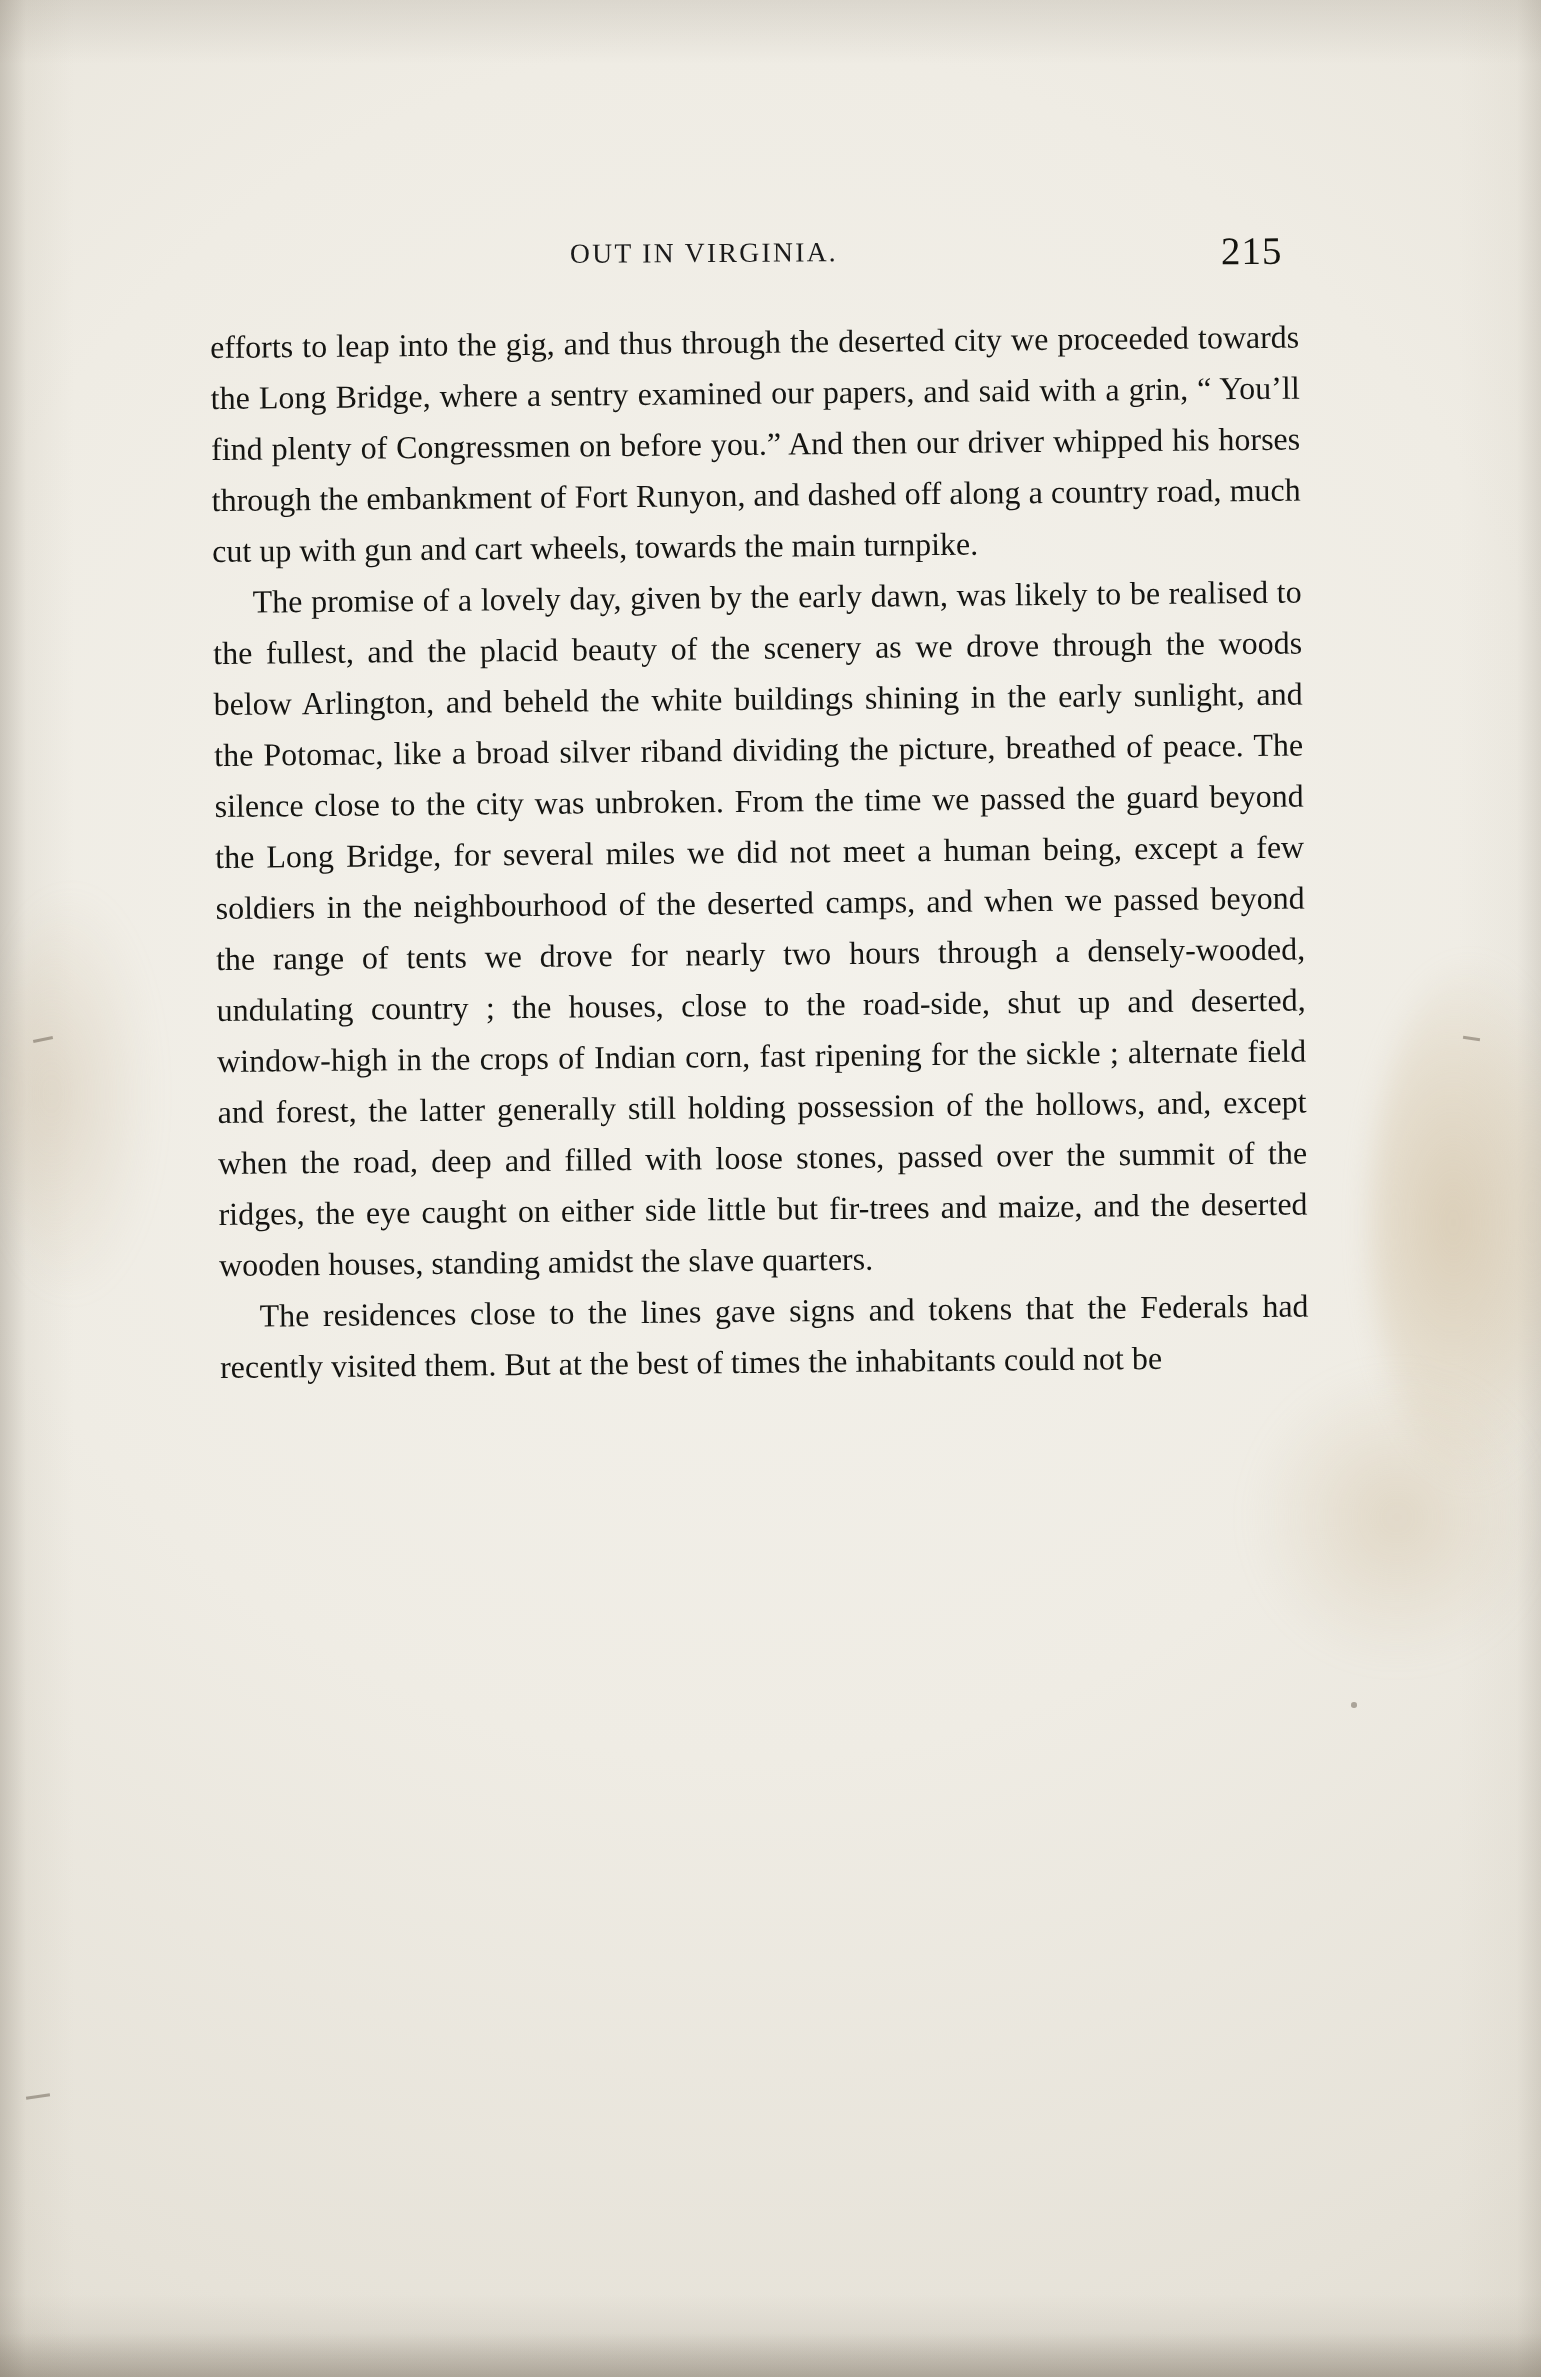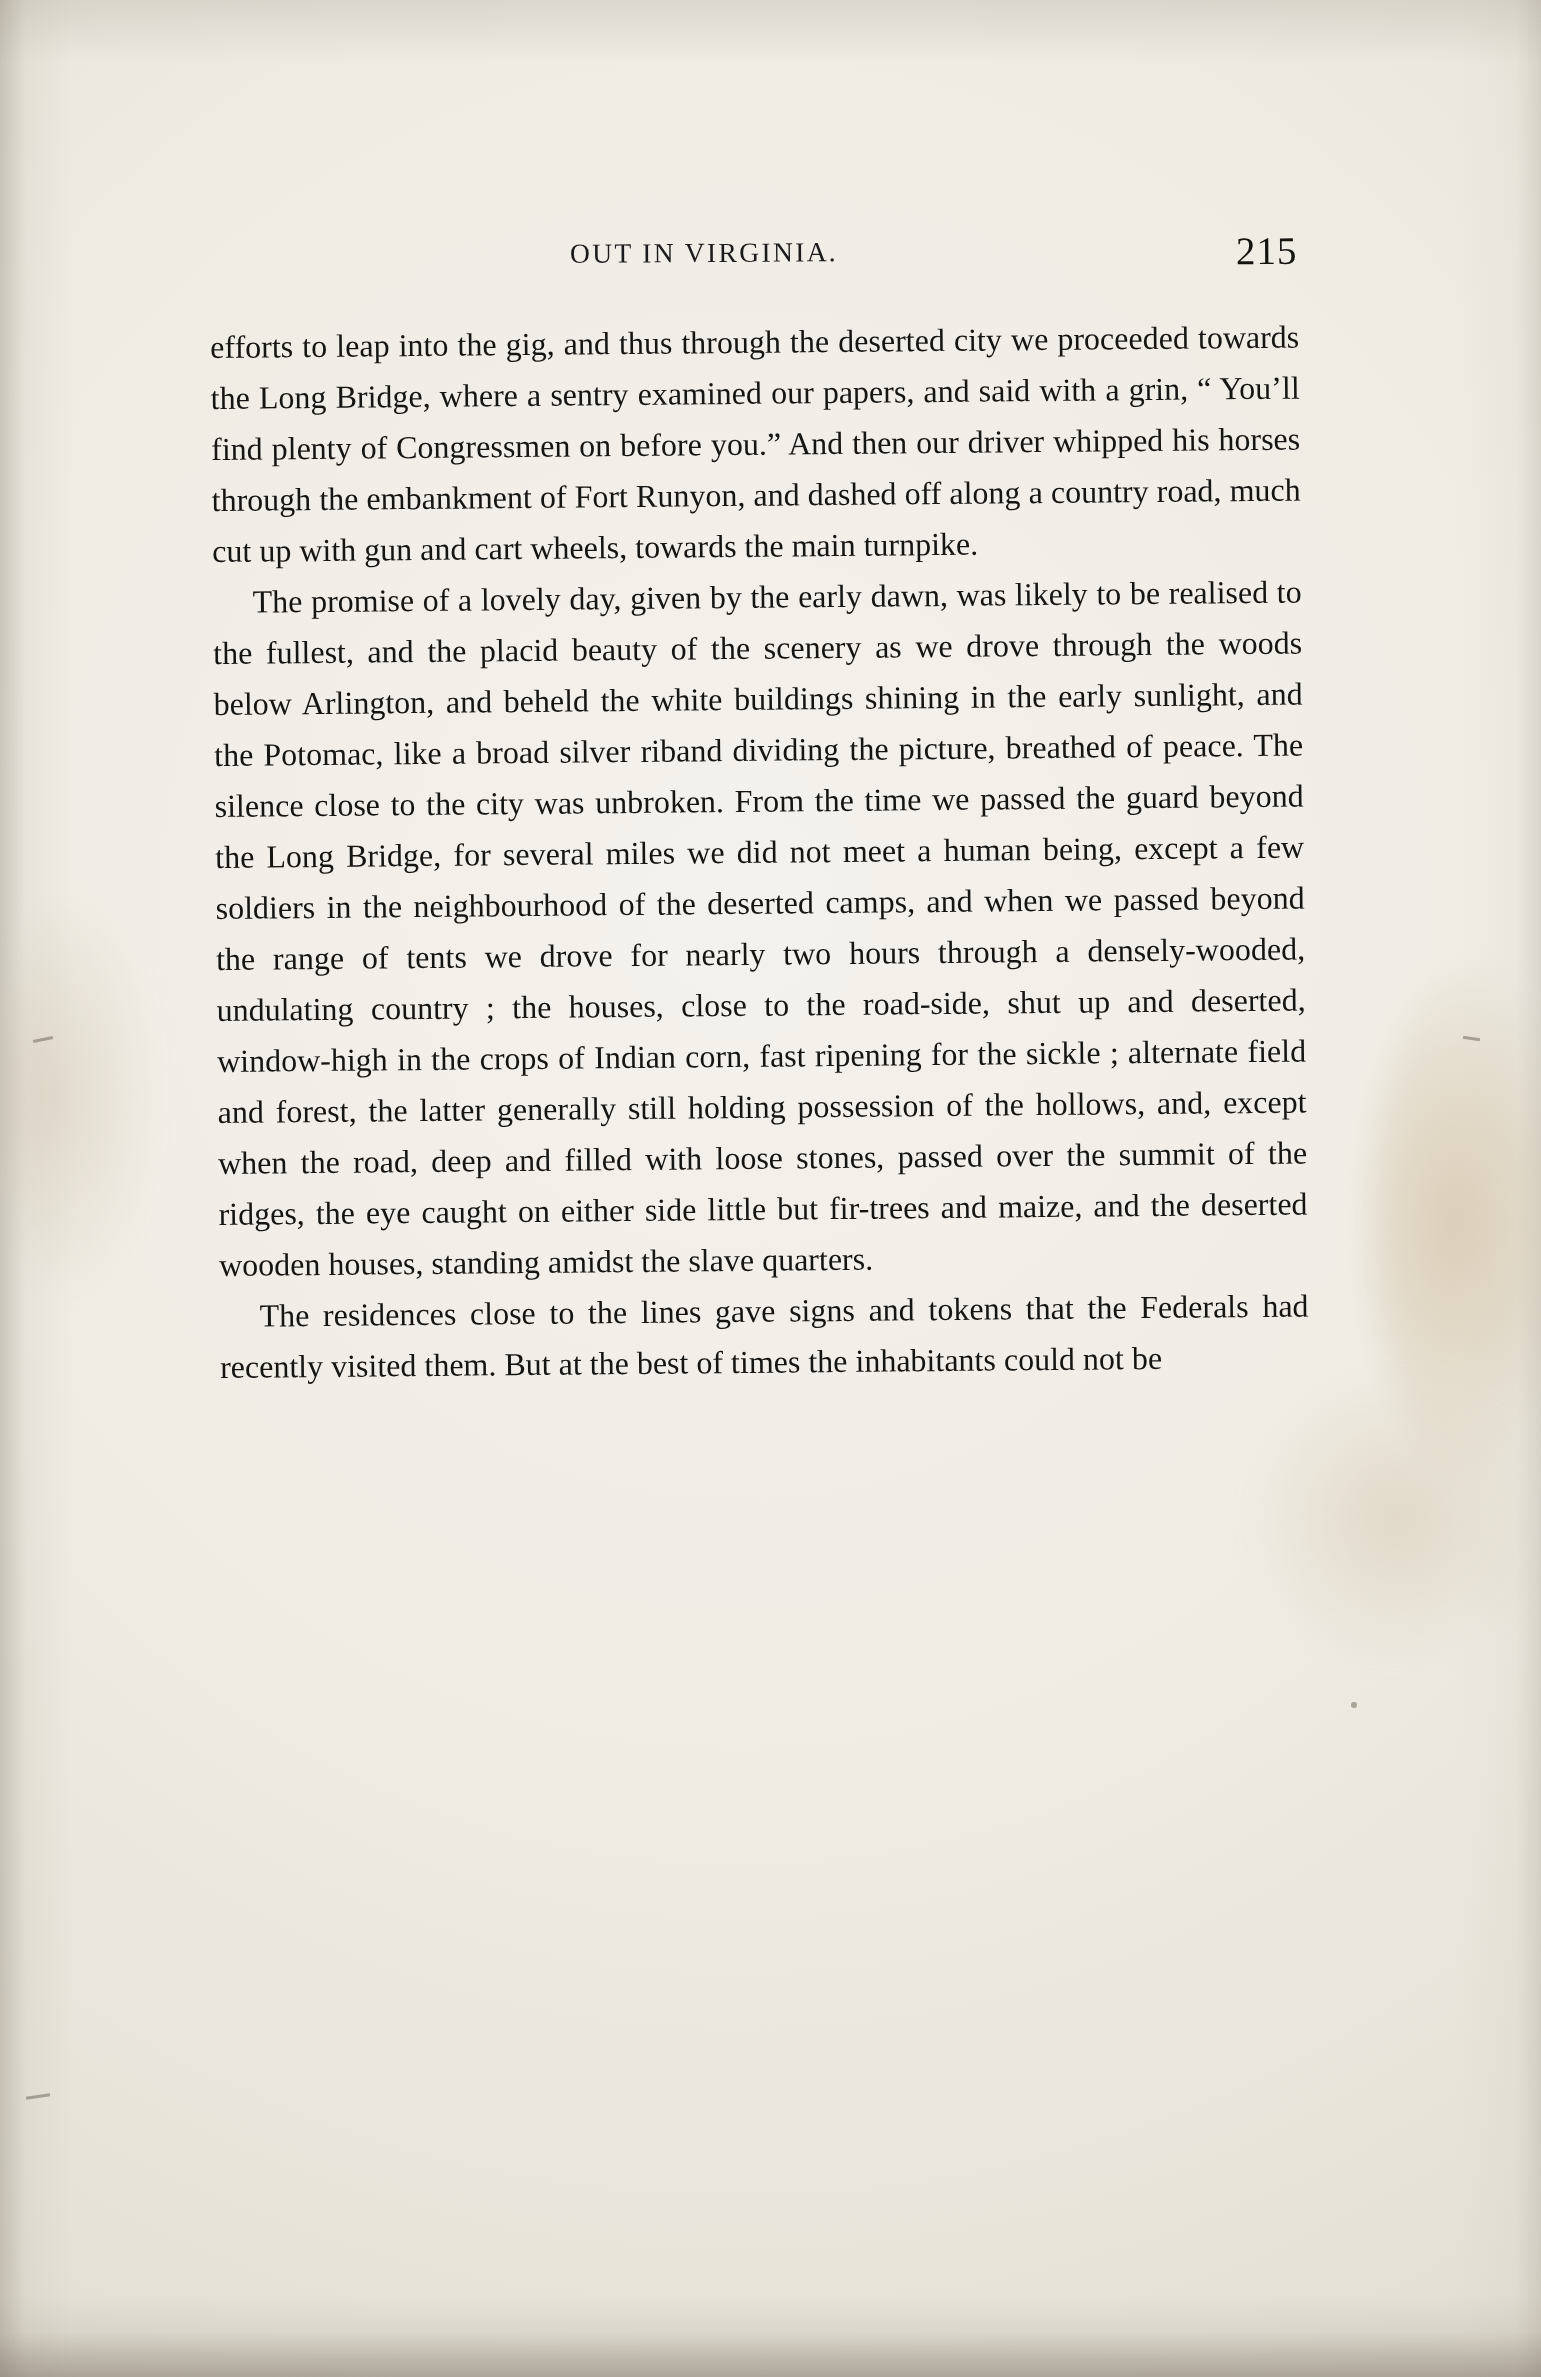--- a/index.html
+++ b/index.html
@@ -91,21 +91,21 @@
     left: 360px;
     top: 0;
     font-size: 27.6px;
     letter-spacing: 2.3px;
     color: #1b1b1b;
     white-space: nowrap;
     transform: rotate(-0.35deg);
   }
   .folio {
     position: absolute;
-    right: 2px;
+    right: 17px;
     top: -9.2px;
     font-size: 39px;
     color: #14140f;
     letter-spacing: 0.9px;
     transform: rotate(-0.4deg);
   }
 
   .body-text {
     transform: rotate(-0.55deg);
     transform-origin: left top;

